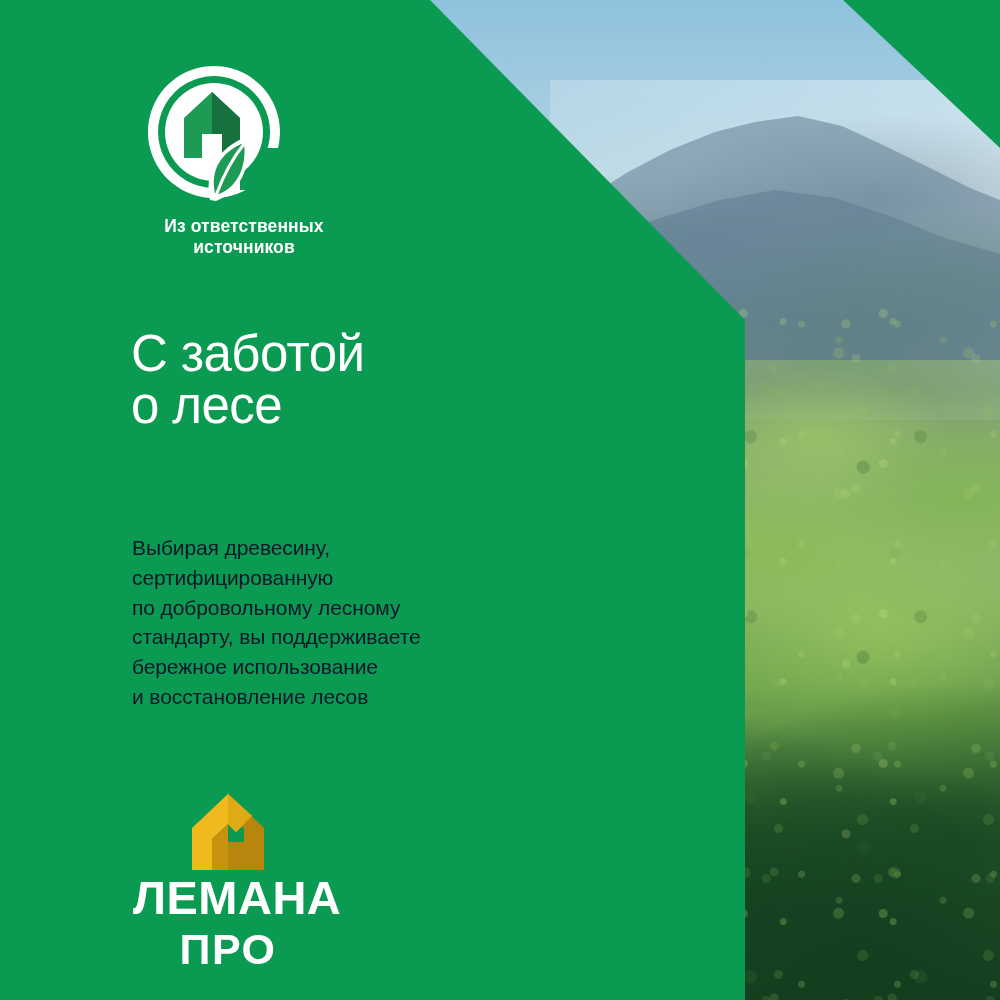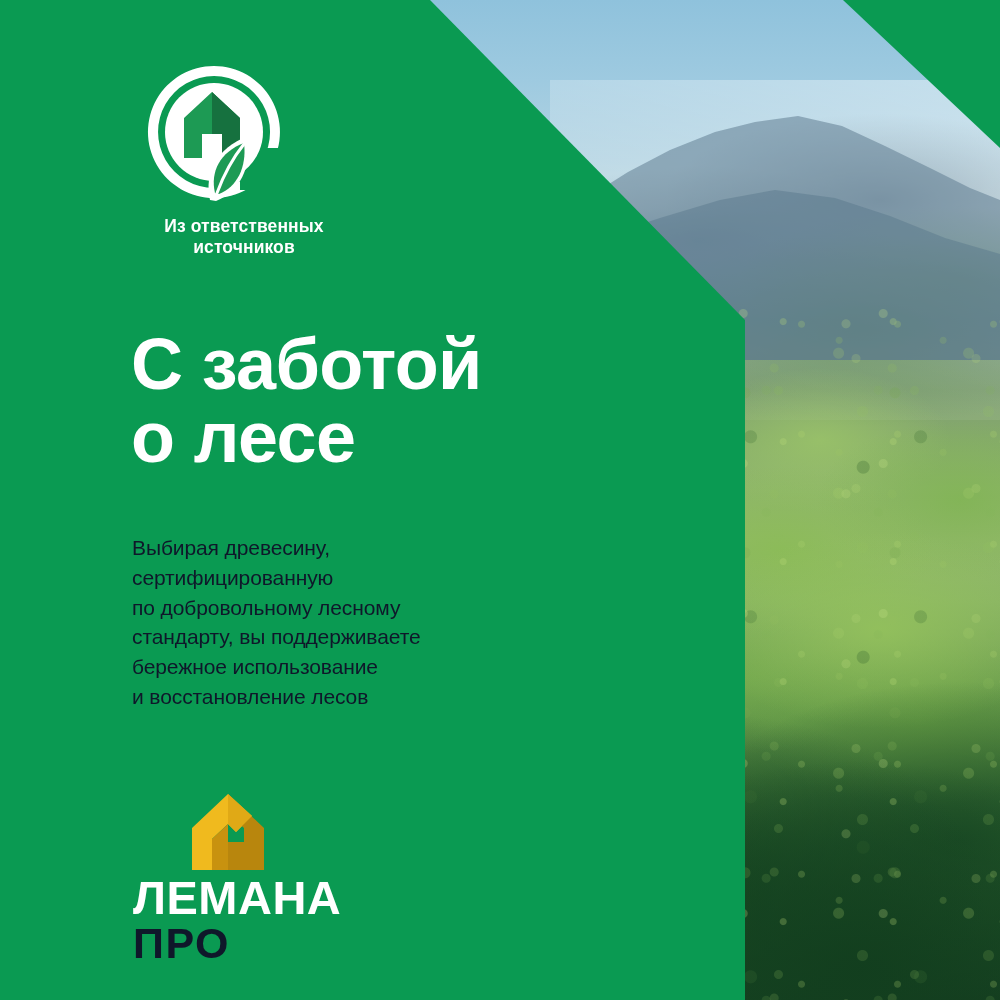--- a/index.html
+++ b/index.html
@@ -116,41 +116,41 @@
   .rs-logo { width:140px; height:140px; display:block; }
   .rs-caption {
     margin-top:14px; width:200px;
     color:#ffffff; font-weight:bold; font-size:17.5px; line-height:1.22;
     letter-spacing:.1px; text-align:center;
   }
 
   
   .headline {
     position:absolute; left:131px; top:328px;
-    color:#ffffff; font-weight:bold; font-size:72px; line-height:1.02;
+    color:#ffffff; font-weight:normal; font-size:51px; line-height:1.02;
     letter-spacing:-.6px; white-space:pre-line;
   }
 
   
   .body-copy {
     position:absolute; left:132px; top:533px;
     color:#0f172a; font-size:21px; line-height:1.42;
     letter-spacing:-.1px; white-space:pre-line;
   }
 
   
   .brand { position:absolute; left:133px; top:792px; width:190px; }
   .brand-house { display:block; margin:0 auto; width:80px; height:78px; }
   .brand-name {
     margin-top:5px; text-align:center; color:#ffffff;
     font-weight:bold; font-size:47px; line-height:.96;
     letter-spacing:.5px;
   }
   .brand-sub {
-    margin-top:2px; text-align:left; color:#0f172a;
+    margin-top:8px; text-align:center; color:#ffffff;
     font-weight:bold; font-size:43px; line-height:.98;
     letter-spacing:1.5px;
   }
 </style>
 </head>
 <body>
 
 <div id="poster">
 
   <div class="photo">

